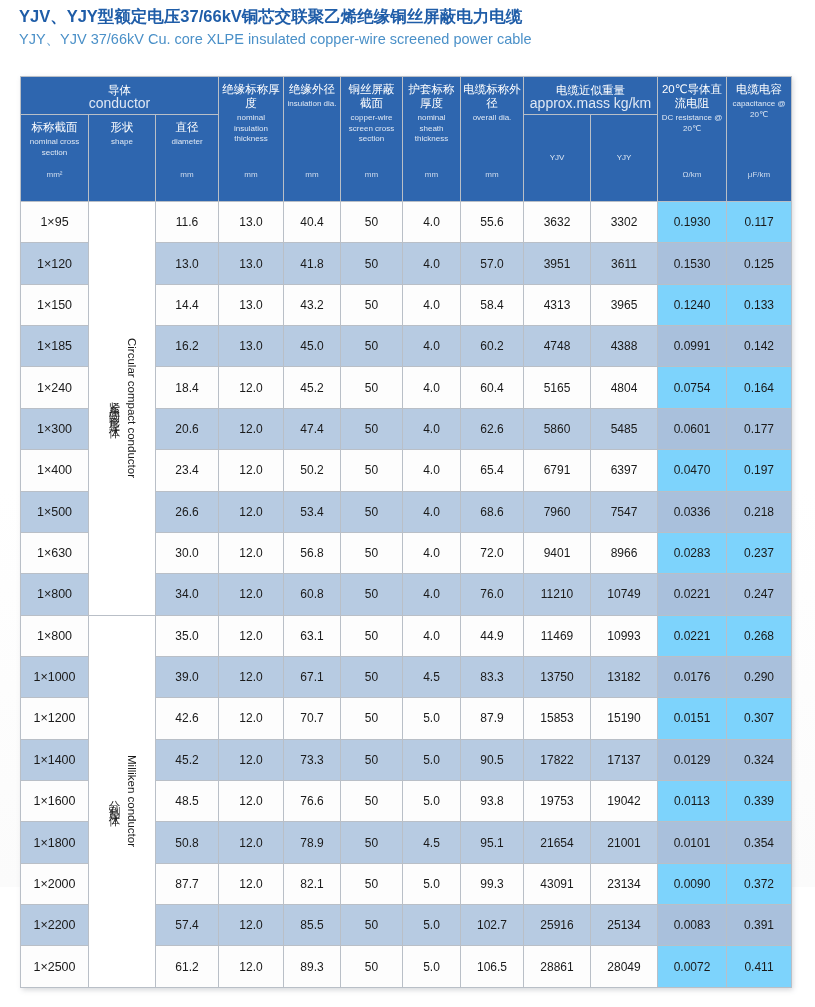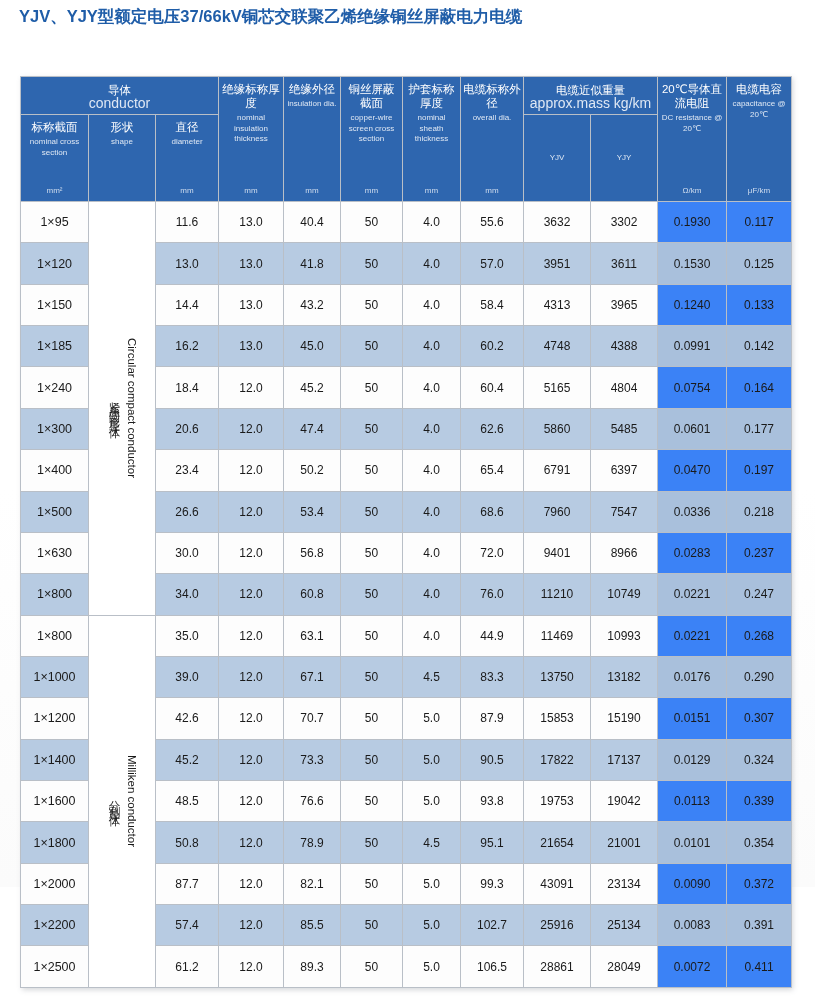--- a/index.html
+++ b/index.html
@@ -49,29 +49,29 @@
     color: #ffffff;
     border: 1px solid #4a7cbd;
     font-weight: normal;
   }
   .h-cn { font-size: 11.5px; line-height: 14px; color:#ffffff; }
   .h-en { font-size: 8px; line-height: 10.5px; color:#dfe8f4; }
   .h-unit { font-size: 8px; line-height: 11px; color:#cfdcee; }
   .hgroup-cn { font-size: 11.5px; line-height: 15px; }
   .hgroup-en { font-size: 14px; line-height: 11px; color:#dfe8f4; }
   .hcell { display:flex; flex-direction:column; justify-content:space-between;
-           height:100%; padding:5px 2px 5px; }
+           height:100%; padding:5px 2px 21px; }
   .hcell .top { }
   .hcell .mid { margin-top:3px; }
   .hcell .bot { margin-top:auto; padding-top:4px; }
   
   tbody td { font-size: 12px; color: #1a1a1a; height: 38.5px; }
   tbody tr.odd  td { background: #fdfdfd; }
   tbody tr.even td { background: #b7cbe2; }
-  tbody tr.odd  td.tint  { background: #3b82f6; }
+  tbody tr.odd  td.tint  { background: #7dd3fc; }
   tbody tr.even td.tint  { background: #a9c0dc; }
   td.sizecol { font-size: 12.5px; }
   td.shapecell {
     background: #ffffff !important;
     position: relative;
     padding: 0;
   }
   .shape-inner {
     position: absolute; inset: 0;
     display: flex; flex-direction: row;
@@ -87,20 +87,21 @@
     font-size: 11.5px; color: #1a1a1a; white-space: nowrap;
   }
 </style>
 </head>
 <body>
 
 <div id="page">
 
   <div class="title-block">
     <div class="doc-title">YJV、YJY型额定电压37/66kV铜芯交联聚乙烯绝缘铜丝屏蔽电力电缆</div>
+    <div class="doc-subtitle">YJY、YJV 37/66kV Cu. core XLPE insulated copper-wire screened power cable</div>
   </div>
 
   <div id="tablewrap">
     <table class="spec">
       <colgroup>
         <col style="width:68px">
           <col style="width:67px">
           <col style="width:63px">
         <col style="width:65px">
           <col style="width:57px">

